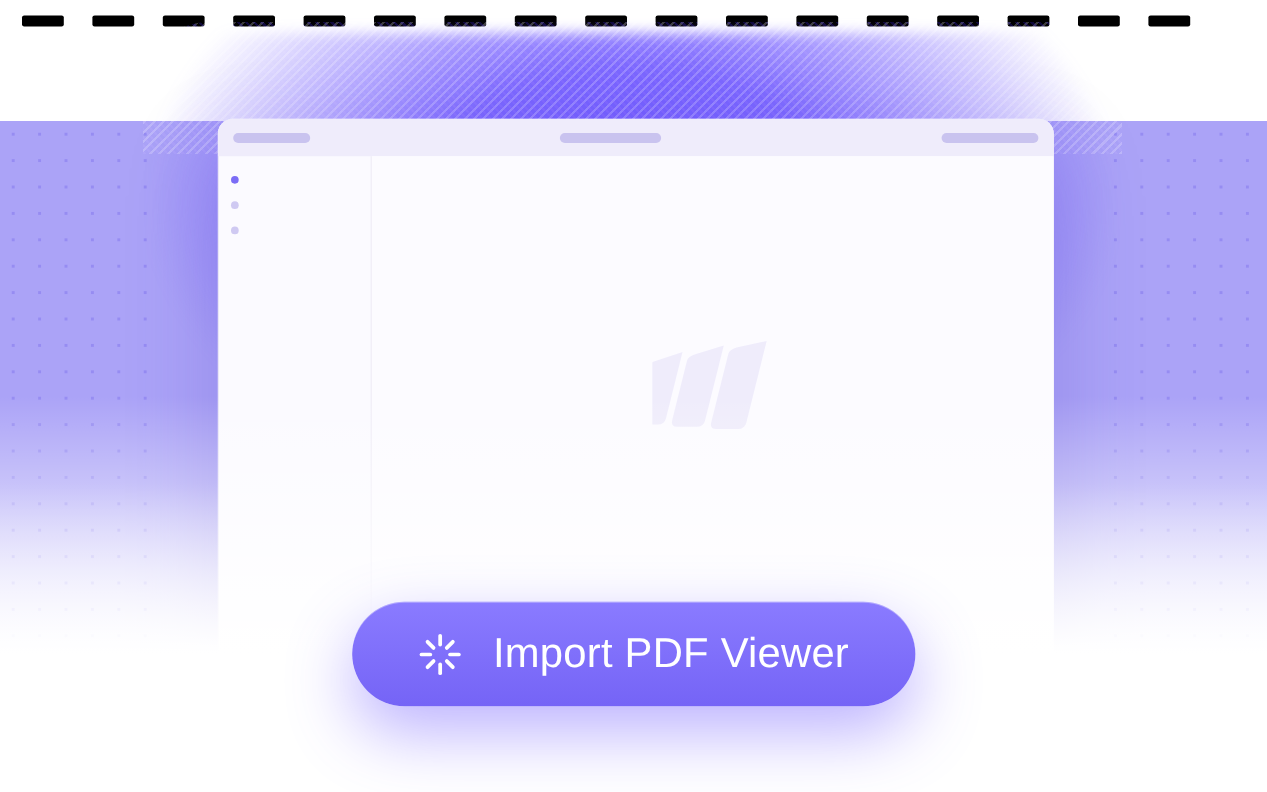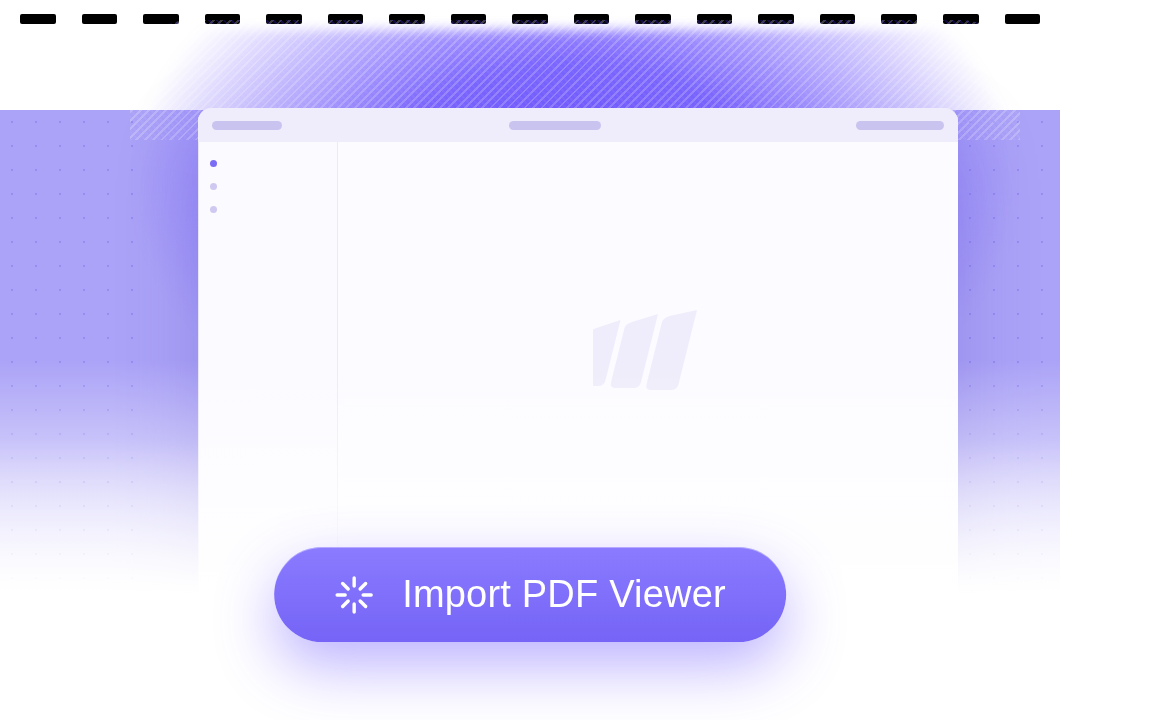--- a/index.html
+++ b/index.html
@@ -1,20 +1,20 @@
 <!DOCTYPE html>
 <html><head>
 <meta charset="utf-8">
 <style>
   * { margin: 0; padding: 0; box-sizing: border-box; }
   html, body { width: 1152px; height: 720px; overflow: hidden; font-family: -apple-system, BlinkMacSystemFont, "Segoe UI", Roboto, sans-serif; }
 
   .stage {
     position: relative;
-    width: 1060px;
+    width: 1152px;
     height: 720px;
     background: linear-gradient(to bottom, #ffffff 0%, #ffffff 110px, #aba3f7 110px, #aba3f7 440px, #ffffff 640px, #ffffff 100%);
   }
 
   
   .dots {
     position: absolute;
     top: 110px;
     height: 500px;
     width: 140px;

